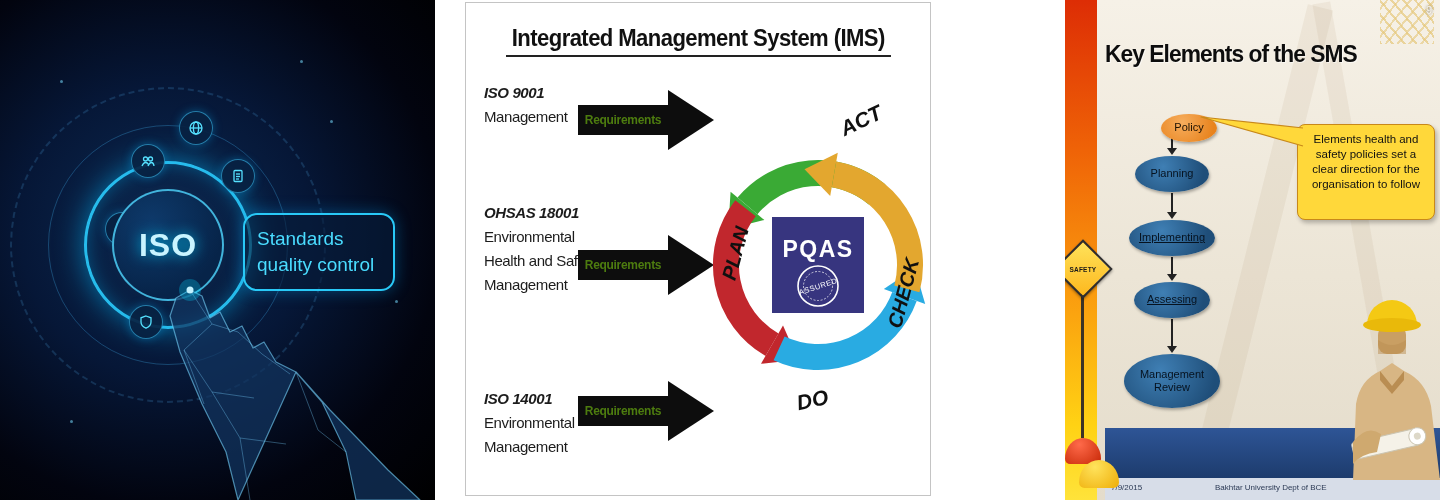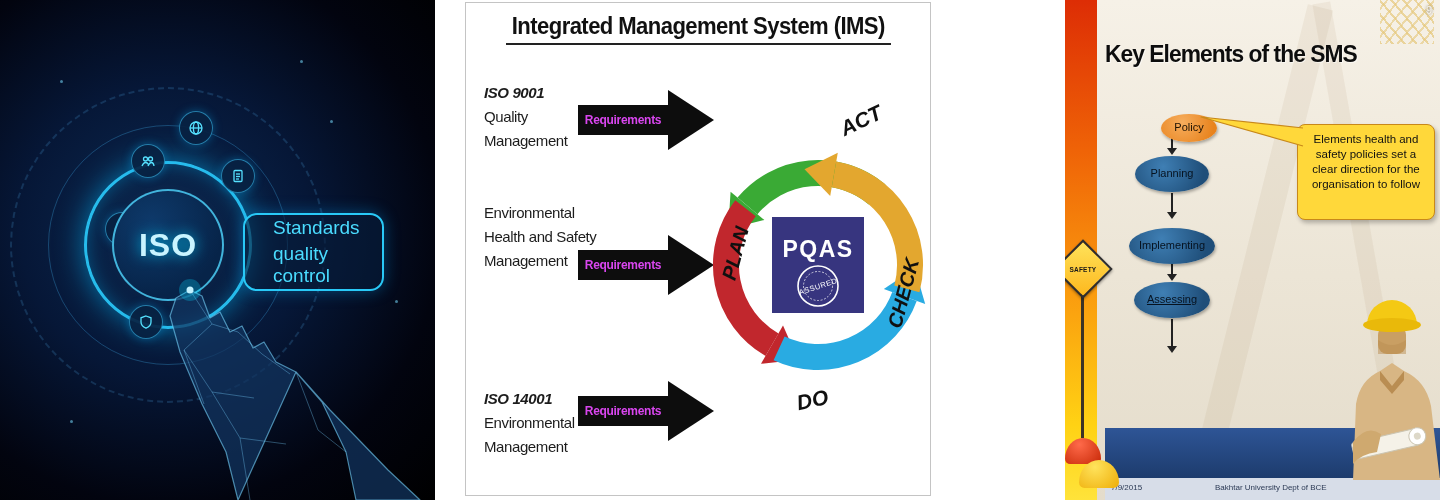--- a/index.html
+++ b/index.html
@@ -18,42 +18,42 @@
     background:radial-gradient(circle at 35% 30%, #0e3a6b, #072449 70%);
     border:2px solid rgba(80,215,255,.8); display:flex; align-items:center; justify-content:center;
     font-size:32px; font-weight:bold; color:#c9f4ff; letter-spacing:1px;
     text-shadow:0 0 14px rgba(0,210,255,.9); }
   .icon-bubble { position:absolute; width:34px; height:34px; border-radius:50%;
     background:rgba(8,34,66,.92); border:1px solid rgba(60,200,255,.55);
     box-shadow:0 0 10px rgba(0,180,255,.35); display:flex; align-items:center; justify-content:center; }
   #bubble-globe { left:179px; top:111px; } #bubble-team { left:131px; top:144px; }
   #bubble-doc { left:221px; top:159px; } #bubble-gear { left:105px; top:212px; }
   #bubble-shield { left:129px; top:305px; }
-  #label-box { position:absolute; left:243px; top:213px; width:141px; height:78px;
+  #label-box { position:absolute; left:243px; top:213px; width:152px; height:78px;
     border:2px solid #29c9f7; border-radius:14px; background:rgba(6,28,58,.6);
     box-shadow:0 0 16px rgba(0,170,255,.35); display:flex; flex-direction:column;
-    justify-content:center; padding-left:28px; gap:4px; }
+    justify-content:center; padding-left:12px; gap:4px; }
   #label-box div { color:#4adcff; font-size:19px; }
   .dot { position:absolute; width:3px; height:3px; border-radius:50%; background:rgba(120,220,255,.55); }
   #hand-svg { position:absolute; left:0; top:0; }
 
   
   #ims-panel { position:absolute; left:435px; top:0; width:630px; height:500px; background:#fff; }
   #ims-box { position:absolute; left:30px; top:2px; width:466px; height:494px;
     border:1px solid #c4c4c4; overflow:hidden; background:#fff; }
-  #ims-title-wrap { position:absolute; top:10px; width:100%; text-align:center;text-decoration:underline; }
+  #ims-title-wrap { position:absolute; top:22px; width:100%; text-align:center;text-decoration:underline; }
   #ims-title { display:inline-block; font-size:23px; font-weight:bold; letter-spacing:-0.6px;
     color:#111; border-bottom:2px solid #222; padding:0 6px 3px; transform:scaleX(.96); }
   .std { position:absolute; left:18px; width:122px; font-size:15px; color:#1c1c1c;
     line-height:24px; letter-spacing:-0.4px; }
   .std .code { font-style:italic; font-weight:bold; }
   #std-0 { top:78px; } #std-1 { top:198px; } #std-2 { top:356px;margin-top:28px; }
   .req-arrow { position:absolute; left:112px; height:60px; width:136px; }
   .req-arrow .body { position:absolute; left:0; top:15px; width:90px; height:30px; background:#0d0d0d;
-    color:#d946ef; font-size:12px; font-weight:bold; display:flex; align-items:center;
+    color:#4d7c0f; font-size:12px; font-weight:bold; display:flex; align-items:center;
     justify-content:center; letter-spacing:-0.3px; }
   .req-arrow .head { position:absolute; left:90px; top:0; width:0; height:0;
     border-top:30px solid transparent; border-bottom:30px solid transparent; border-left:46px solid #0d0d0d; }
   #arrow-0 { top:87px; } #arrow-1 { top:232px; } #arrow-2 { top:378px; }
   #pdca { position:absolute; left:202px; top:62px; }
   #pdca text { font-family:"Liberation Sans", sans-serif; }
 
   
   #sms-panel { position:absolute; left:1065px; top:0; width:375px; height:500px;
     background:#efe9dd; overflow:hidden; }
@@ -72,21 +72,21 @@
   #sms-title { position:absolute; left:8px; top:40px; width:330px; font-size:24px; font-weight:bold;
     color:#0d0d0d; letter-spacing:-1px; text-shadow:1px 1px 0 rgba(255,255,255,.55);
     transform:scaleX(.95); transform-origin:left; z-index:2; }
   .fe { position:absolute; display:flex; align-items:center; justify-content:center; border-radius:50%;
     font-size:11px; text-align:center; line-height:1.2; z-index:2;
     box-shadow:1px 2px 3px rgba(0,0,0,.3); }
   .fe.blue { background:radial-gradient(circle at 38% 30%, #3f7fb4, #1f4e79 78%); color:#06121f; }
   .fe.orange { background:radial-gradient(circle at 38% 30%, #f6ad5d, #e8831d 80%); color:#1c1102; }
   #fe-0 { left:64px; top:102px; width:56px; height:28px;margin-top:12px; }
   #fe-1 { left:38px; top:156px; width:74px; height:36px; }
-  #fe-2 { left:32px; top:228px; width:86px; height:36px; }
+  #fe-2 { left:32px; top:220px; width:86px; height:36px;text-decoration:underline; }
   #fe-3 { left:37px; top:282px; width:76px; height:36px;text-decoration:underline; }
   #fe-4 { left:27px; top:354px; width:96px; height:54px; padding:0 13px; }
   .fa { position:absolute; left:70px; width:10px; z-index:1; }
   .fa .stem { position:absolute; left:4px; top:0; width:2px; background:#222; }
   .fa .tip { position:absolute; left:0; bottom:0; width:0; height:0;
     border-left:5px solid transparent; border-right:5px solid transparent; border-top:7px solid #222; }
   #fa-0 { top:131px; height:24px; } #fa-1 { top:193px; height:26px; }
   #fa-2 { top:257px; height:24px; } #fa-3 { top:319px; height:34px; }
   #callout { position:absolute; left:200px; top:124px; width:138px; min-height:96px;
     background:#ffd83a; border:1.5px solid #c8881a; border-radius:8px; padding:7px 6px;
@@ -179,24 +179,24 @@
   </div>
 
   <div id="ims-panel">
     <div id="ims-box">
       <div id="ims-title-wrap">
         <div id="ims-title">Integrated Management System (IMS)</div>
       </div>
 
       <div id="std-0" class="std">
         <div class="code">ISO 9001</div>
-        <div>Quality</div>
         <div>Management</div>
       </div>
       <div id="std-1" class="std">
+        <div class="code">OHSAS 18001</div>
         <div>Environmental</div>
         <div>Health and Safety</div>
         <div>Management</div>
       </div>
       <div id="std-2" class="std">
         <div class="code">ISO 14001</div>
         <div>Environmental</div>
         <div>Management</div>
       </div>
 
@@ -269,20 +269,21 @@
       <div id="fe-2" class="fe blue">Implementing</div>
       <div id="fa-2" class="fa">
           <div class="stem" style="height:17px"></div>
           <div class="tip"></div>
         </div>
       <div id="fe-3" class="fe blue">Assessing</div>
       <div id="fa-3" class="fa">
           <div class="stem" style="height:27px"></div>
           <div class="tip"></div>
         </div>
+      <div id="fe-4" class="fe blue">Management Review</div>
 
       <div id="callout">Elements health and safety policies set a clear direction for the organisation to follow</div>
       <svg id="callout-tail" width="112" height="56" viewBox="0 0 112 56">
         <path d="M110 28 L8 17 L110 46" fill="#ffd83a" stroke="#c8881a" stroke-width="1.2" stroke-linejoin="round"></path>
       </svg>
 
       <div id="footer-band"></div>
       <div id="footer-strip"></div>
       <div id="footer-date">7/9/2015</div>
       <div id="footer-credit">Bakhtar University Dept of BCE</div>

